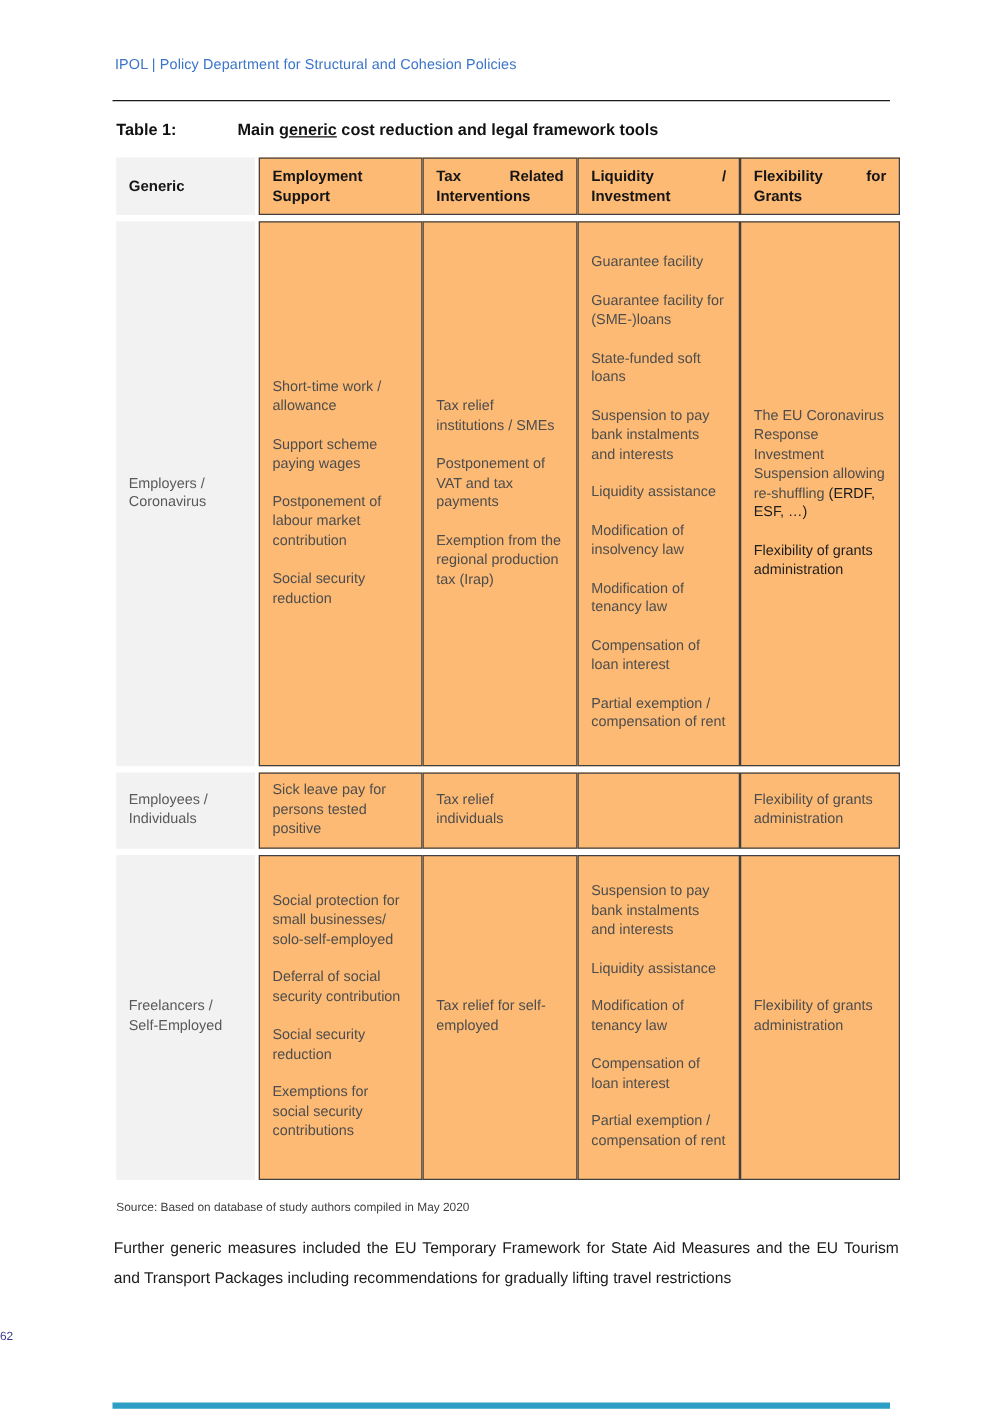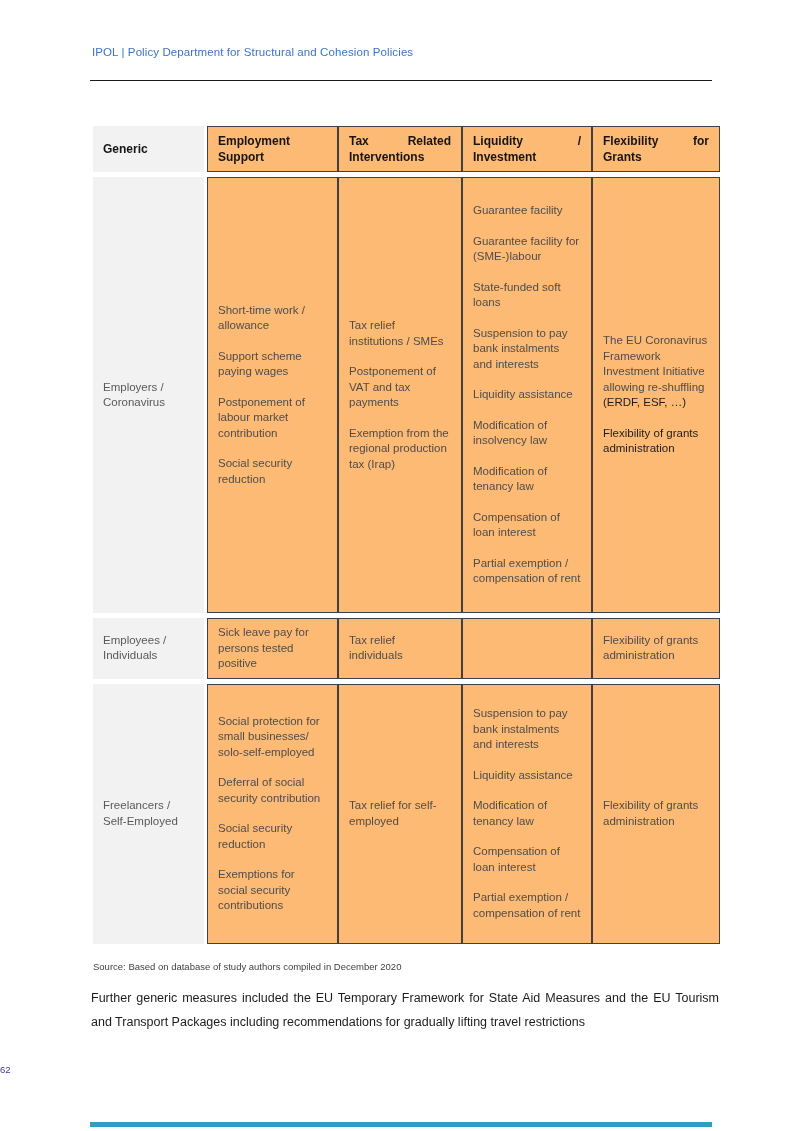--- a/index.html
+++ b/index.html
@@ -49,20 +49,23 @@
   .footer-bar{position:absolute;left:90px;top:1122px;width:622px;height:5px;background:#2d9fc4;}
 </style>
 </head>
 <body>
 
 <div class="page">
 
   <div class="doc-header">IPOL | Policy Department for Structural and Cohesion Policies</div>
   <div class="header-rule"></div>
 
+  <div class="table-title">
+    <span class="t-label">Table 1:</span><span>Main </span><span class="t-under">generic</span><span> cost reduction and legal framework tools</span>
+  </div>
 
   <div class="tbl-wrap">
     <table class="main">
       <colgroup>
         <col style="width:114px">
           <col style="width:131px">
           <col style="width:124px">
           <col style="width:130px">
           <col style="width:128px">
       </colgroup>
@@ -84,31 +87,31 @@
           <p class="ci">Postponement of labour market contribution</p>
           <p class="ci">Social security reduction</p>
         </td>
         <td class="bordered">
           <p class="ci">Tax relief institutions / SMEs</p>
           <p class="ci">Postponement of VAT and tax payments</p>
           <p class="ci">Exemption from the regional production tax (Irap)</p>
         </td>
         <td class="bordered">
           <p class="ci">Guarantee facility</p>
-          <p class="ci">Guarantee facility for (SME-)labour</p>
+          <p class="ci">Guarantee facility for (SME-)loans</p>
           <p class="ci">State-funded soft loans</p>
           <p class="ci">Suspension to pay bank instalments and interests</p>
           <p class="ci">Liquidity assistance</p>
           <p class="ci">Modification of insolvency law</p>
           <p class="ci">Modification of tenancy law</p>
           <p class="ci">Compensation of loan interest</p>
           <p class="ci">Partial exemption / compensation of rent</p>
         </td>
         <td class="bordered">
-          <p class="ci"><span>The EU Coronavirus Framework Investment Initiative allowing re-shuffling </span><span class="dark">(ERDF, ESF, …)</span></p>
+          <p class="ci"><span>The EU Coronavirus Response Investment Suspension allowing re-shuffling </span><span class="dark">(ERDF, ESF, …)</span></p>
           <p class="ci dark">Flexibility of grants administration</p>
         </td>
       </tr>
 
       <tr class="r2">
         <td class="generic-col">Employees / Individuals</td>
         <td class="bordered">
           <p class="ci">Sick leave pay for persons tested positive</p>
         </td>
         <td class="bordered">
@@ -139,20 +142,20 @@
           <p class="ci">Partial exemption / compensation of rent</p>
         </td>
         <td class="bordered">
           <p class="ci">Flexibility of grants administration</p>
         </td>
       </tr>
     </tbody>
       </table>
   </div>
 
-  <div class="source-note">Source: Based on database of study authors compiled in December 2020</div>
+  <div class="source-note">Source: Based on database of study authors compiled in May 2020</div>
 
   <div class="body-par">Further generic measures included the EU Temporary Framework for State Aid Measures and the EU Tourism and Transport Packages including recommendations for gradually lifting travel restrictions</div>
 
   <div class="page-number">62</div>
   <div class="footer-bar"></div>
 
 </div>
 
 </body></html>

